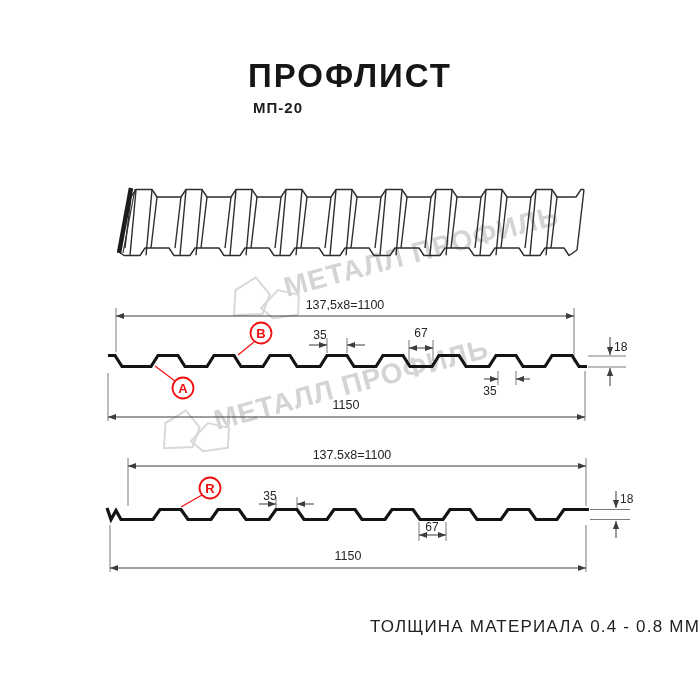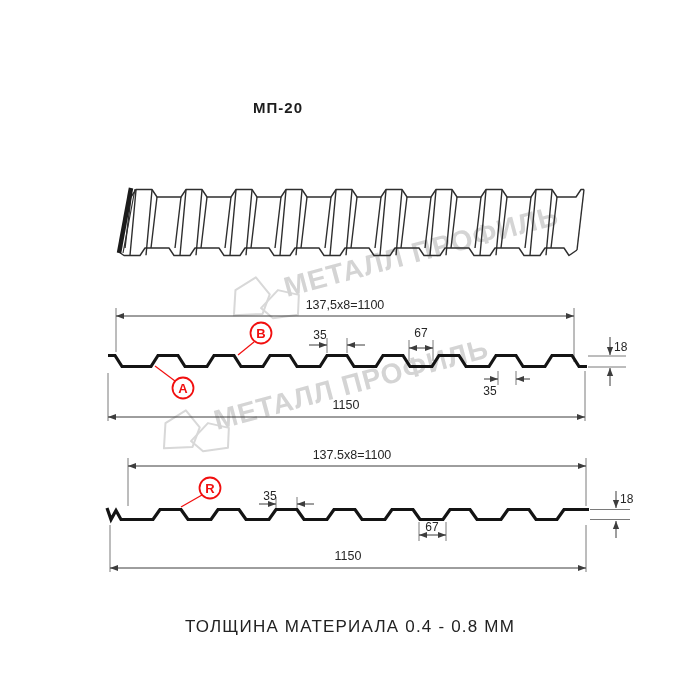--- a/index.html
+++ b/index.html
@@ -9,41 +9,42 @@
   }
   .title{
     position:absolute;top:57px;left:0;width:700px;text-align:center;
     font-size:33px;font-weight:700;letter-spacing:2px;color:#161616;
   }
   .subtitle{
     position:absolute;top:99px;left:0;width:556px;text-align:center;
     font-size:15px;font-weight:700;letter-spacing:1px;color:#1d1d1d;
   }
   .footer{
-    position:absolute;top:617px;left:0;width:700px;text-align:center;
+    position:absolute;top:617px;left:0;width:700px;text-align:right;
     font-size:17px;font-weight:400;letter-spacing:1.2px;color:#222222;
   }
   svg{position:absolute;left:0;top:0;}
   .dim-line{stroke:#3d3d3d;stroke-width:1;fill:none;}
   .thin{stroke:#7a7a7a;stroke-width:1;fill:none;}
   .profile{stroke:#141414;stroke-width:3.2;fill:none;stroke-linejoin:miter;}
   .sheet3d{stroke:#2e2e2e;stroke-width:1.4;fill:none;stroke-linejoin:round;}
   .dim-text{font-family:"Liberation Sans",sans-serif;font-size:12.5px;fill:#262626;}
   .dim-text-sm{font-family:"Liberation Sans",sans-serif;font-size:12px;fill:#262626;}
   .red-label{font-family:"Liberation Sans",sans-serif;font-size:13px;font-weight:700;fill:#f10f0f;}
   .red-circle{stroke:#f10f0f;stroke-width:1.8;fill:none;}
   .red-leader{stroke:#f10f0f;stroke-width:1.2;fill:none;}
   .wm-text{font-family:"Liberation Sans",sans-serif;font-size:28px;font-weight:700;letter-spacing:1px;fill:#d4d4d4;}
   .wm-logo{stroke:#d8d8d8;stroke-width:2;fill:none;stroke-linejoin:round;}
 </style>
 </head>
 <body>
 
 <div id="stage">
 
+  <div class="title">ПРОФЛИСТ</div>
   <div class="subtitle">МП-20</div>
 
   <svg width="700" height="700" viewBox="0 0 700 700">
     <defs>
       <marker id="ah" viewBox="0 0 10 10" refX="9" refY="5" markerWidth="9" markerHeight="9" orient="auto-start-reverse">
         <path d="M0,1.5 L9,5 L0,8.5 Z" fill="#3d3d3d"></path>
       </marker>
     </defs>
 
     <g transform="translate(287,297) rotate(-15)">

